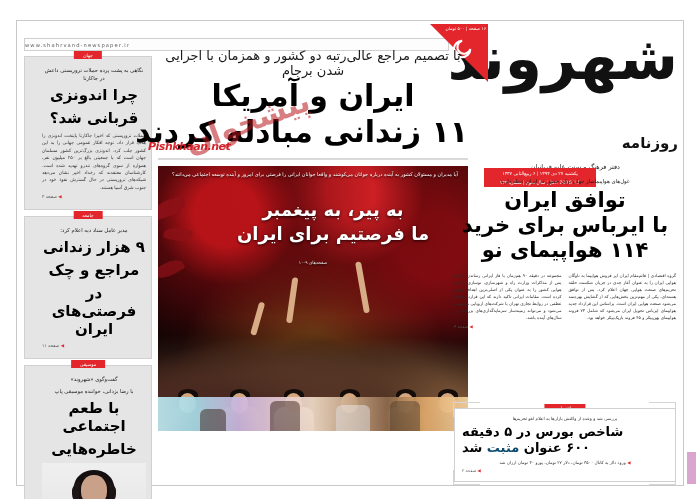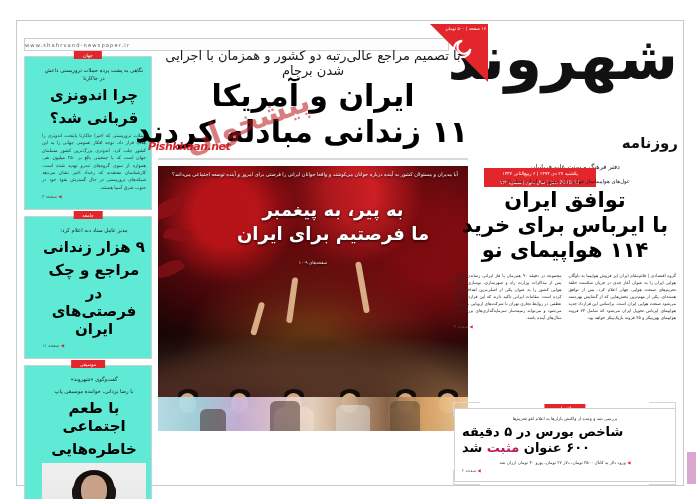--- a/index.html
+++ b/index.html
@@ -122,21 +122,21 @@
   }
 
   
   .left-col {
     position: absolute;
     left: 24px; top: 56px;
     width: 128px;
   }
   .lc-box {
     border: 1px solid #d0d0d0;
-    background: #5eead4;
+    background: #e5e5e5;
     margin-bottom: 6px;
     position: relative;
     box-sizing: border-box;
     padding: 9px 5px 10px 17px;
   }
   .lc-tag {
     position: absolute;
     top: -6px; right: 50%;
     transform: translateX(50%);
     background: #e3262b;
@@ -467,21 +467,21 @@
     margin-bottom: 3px;
   }
   .b-head {
     font-size: 13px;
     font-weight: bold;
     line-height: 16px;
     text-align: left;
     color: #000;
     letter-spacing: -0.4px;
   }
-  .b-head .pos { color: #be185d; }
+  .b-head .pos { color: #0c4a6e; }
   .b-note {
     font-size: 4.3px;
     color: #333;
     text-align: center;
     margin-top: 4px;
   }
   .b-note .bullet { color: #e3262b; }
   .b-more {
     font-size: 4.2px;
     color: #555;

